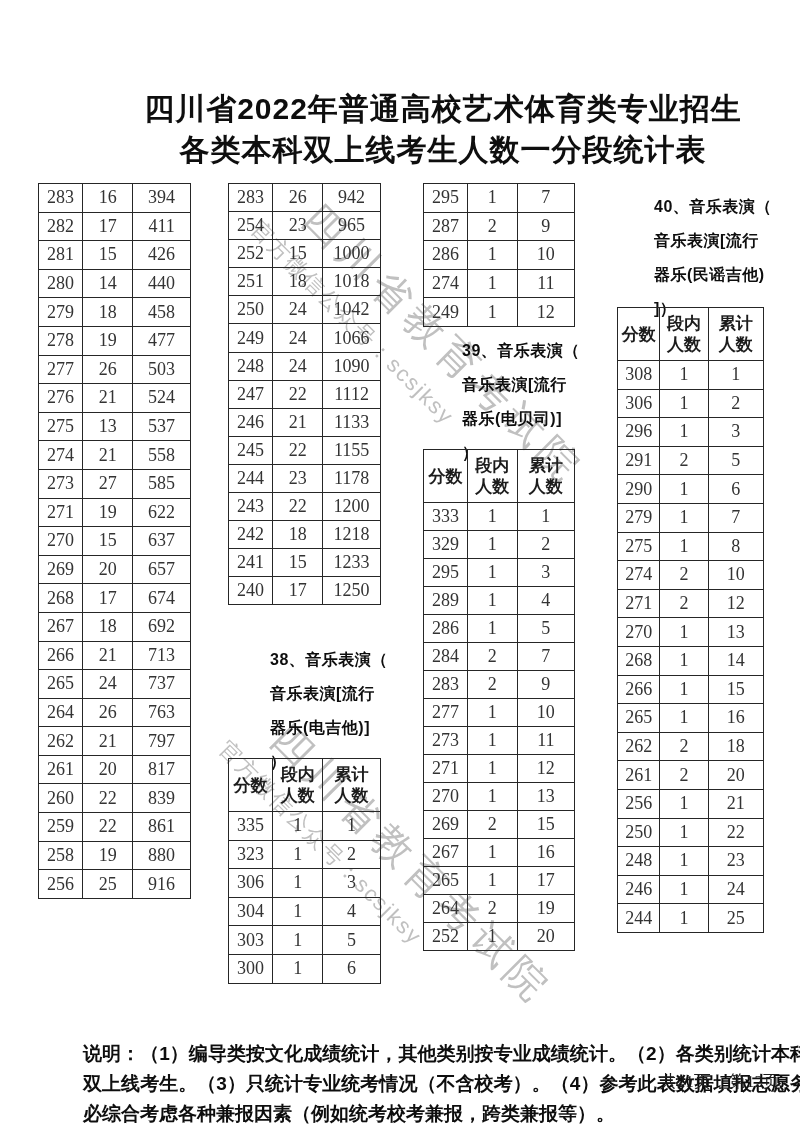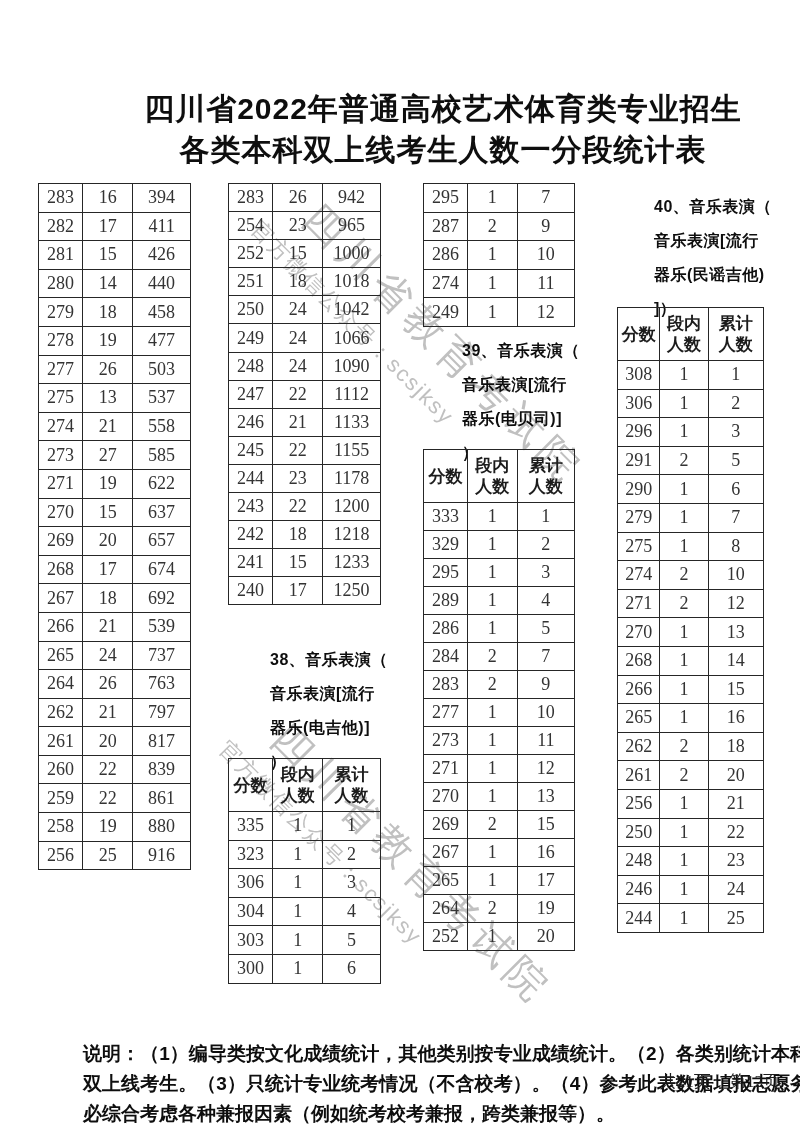--- a/index.html
+++ b/index.html
@@ -104,20 +104,25 @@
           <td>278</td>
           <td>19</td>
           <td>477</td>
         </tr>
         <tr>
           <td>277</td>
           <td>26</td>
           <td>503</td>
         </tr>
         <tr>
+          <td>276</td>
+          <td>21</td>
+          <td>524</td>
+        </tr>
+        <tr>
           <td>275</td>
           <td>13</td>
           <td>537</td>
         </tr>
         <tr>
           <td>274</td>
           <td>21</td>
           <td>558</td>
         </tr>
         <tr>
@@ -146,21 +151,21 @@
           <td>674</td>
         </tr>
         <tr>
           <td>267</td>
           <td>18</td>
           <td>692</td>
         </tr>
         <tr>
           <td>266</td>
           <td>21</td>
-          <td>539</td>
+          <td>713</td>
         </tr>
         <tr>
           <td>265</td>
           <td>24</td>
           <td>737</td>
         </tr>
         <tr>
           <td>264</td>
           <td>26</td>
           <td>763</td>

